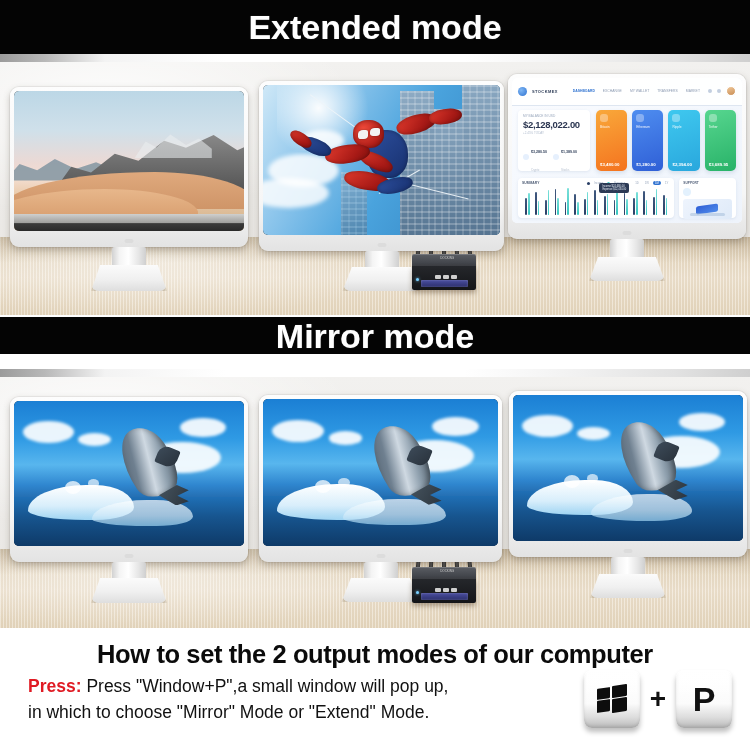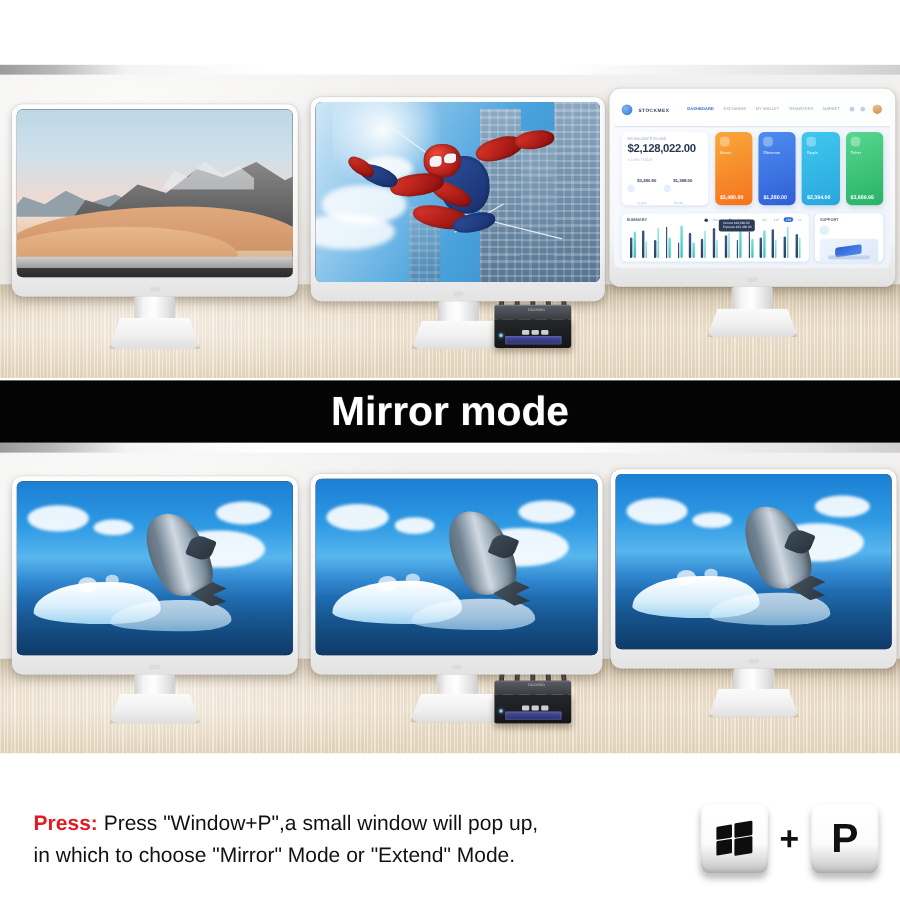--- a/index.html
+++ b/index.html
@@ -256,20 +256,23 @@
   .win-glyph i:nth-child(1){ left:0;  top:3px;  width:13px; height:11px; transform: skewY(-9deg); border-radius:1px;}
   .win-glyph i:nth-child(2){ left:15px;top:0px; width:15px; height:12px; transform: skewY(-9deg); border-radius:1px;}
   .win-glyph i:nth-child(3){ left:0;  top:15px; width:13px; height:12px; transform: skewY(-9deg); border-radius:1px;}
   .win-glyph i:nth-child(4){ left:15px;top:13px;width:15px; height:14px; transform: skewY(-9deg); border-radius:1px;}
 </style>
 </head>
 <body>
 
 <div class="page">
 
+  <div class="banner" style="top:0; height:54px;">
+    <span class="banner-text">Extended mode</span>
+  </div>
   <div class="banner-sheen" style="top:54px;"></div>
 
   <div class="scene" style="top:62px; height:253px;">
     <div class="wall"></div>
     <div class="wall-glow"></div>
     <div class="desk" style="top:175px; height:78px;">
       <div class="desk-vignette"></div>
     </div>
     <div class="desk-shadow" style="top:175px;"></div>
 
@@ -515,21 +518,21 @@
         <span class="kvm-btns">
             <i></i>
             <i></i>
             <i></i>
           </span>
         <span class="kvm-ports"></span>
       </div>
     </div>
   </div>
 
-  <div class="banner" style="top:317px; height:52px;">
+  <div class="banner" style="top:317px; height:37px;">
     <span class="banner-text">Mirror mode</span>
   </div>
   <div class="banner-sheen" style="top:369px;"></div>
 
   <div class="scene" style="top:377px; height:251px;">
     <div class="wall"></div>
     <div class="wall-glow"></div>
     <div class="desk" style="top:172px; height:79px;">
       <div class="desk-vignette"></div>
     </div>
@@ -623,20 +626,21 @@
             <i></i>
             <i></i>
             <i></i>
           </span>
         <span class="kvm-ports"></span>
       </div>
     </div>
   </div>
 
   <div class="footer" style="top:628px; height:122px;">
+    <div class="foot-title" style="margin-top:12px;">How to set the 2 output modes of our computer</div>
 
     <div class="foot-note" style="top:48px;">
       <div class="foot-line">
         <span class="note-label">Press:</span><span> Press "Window+P",a small window will pop up,</span>
       </div>
       <div class="foot-line">in which to choose "Mirror" Mode or "Extend" Mode.</div>
     </div>
 
     <div class="keys" style="top:42px;">
       <div class="keycap">

